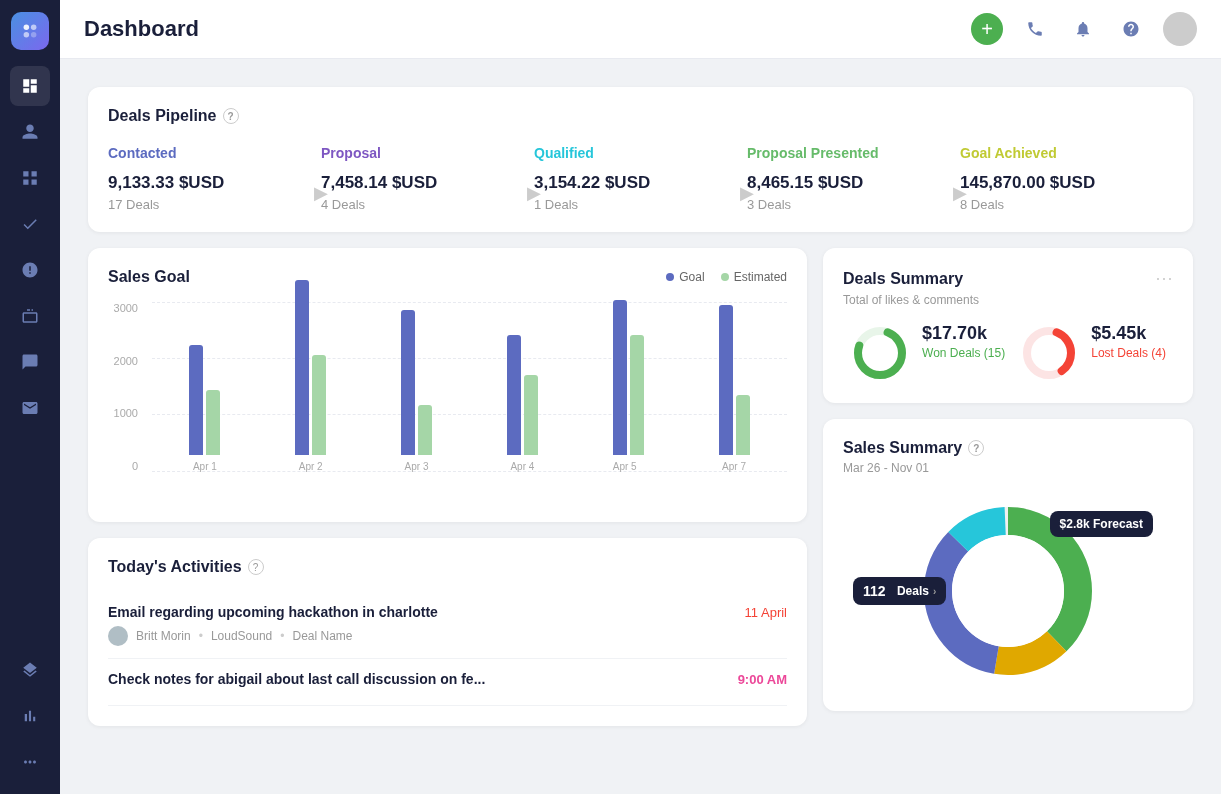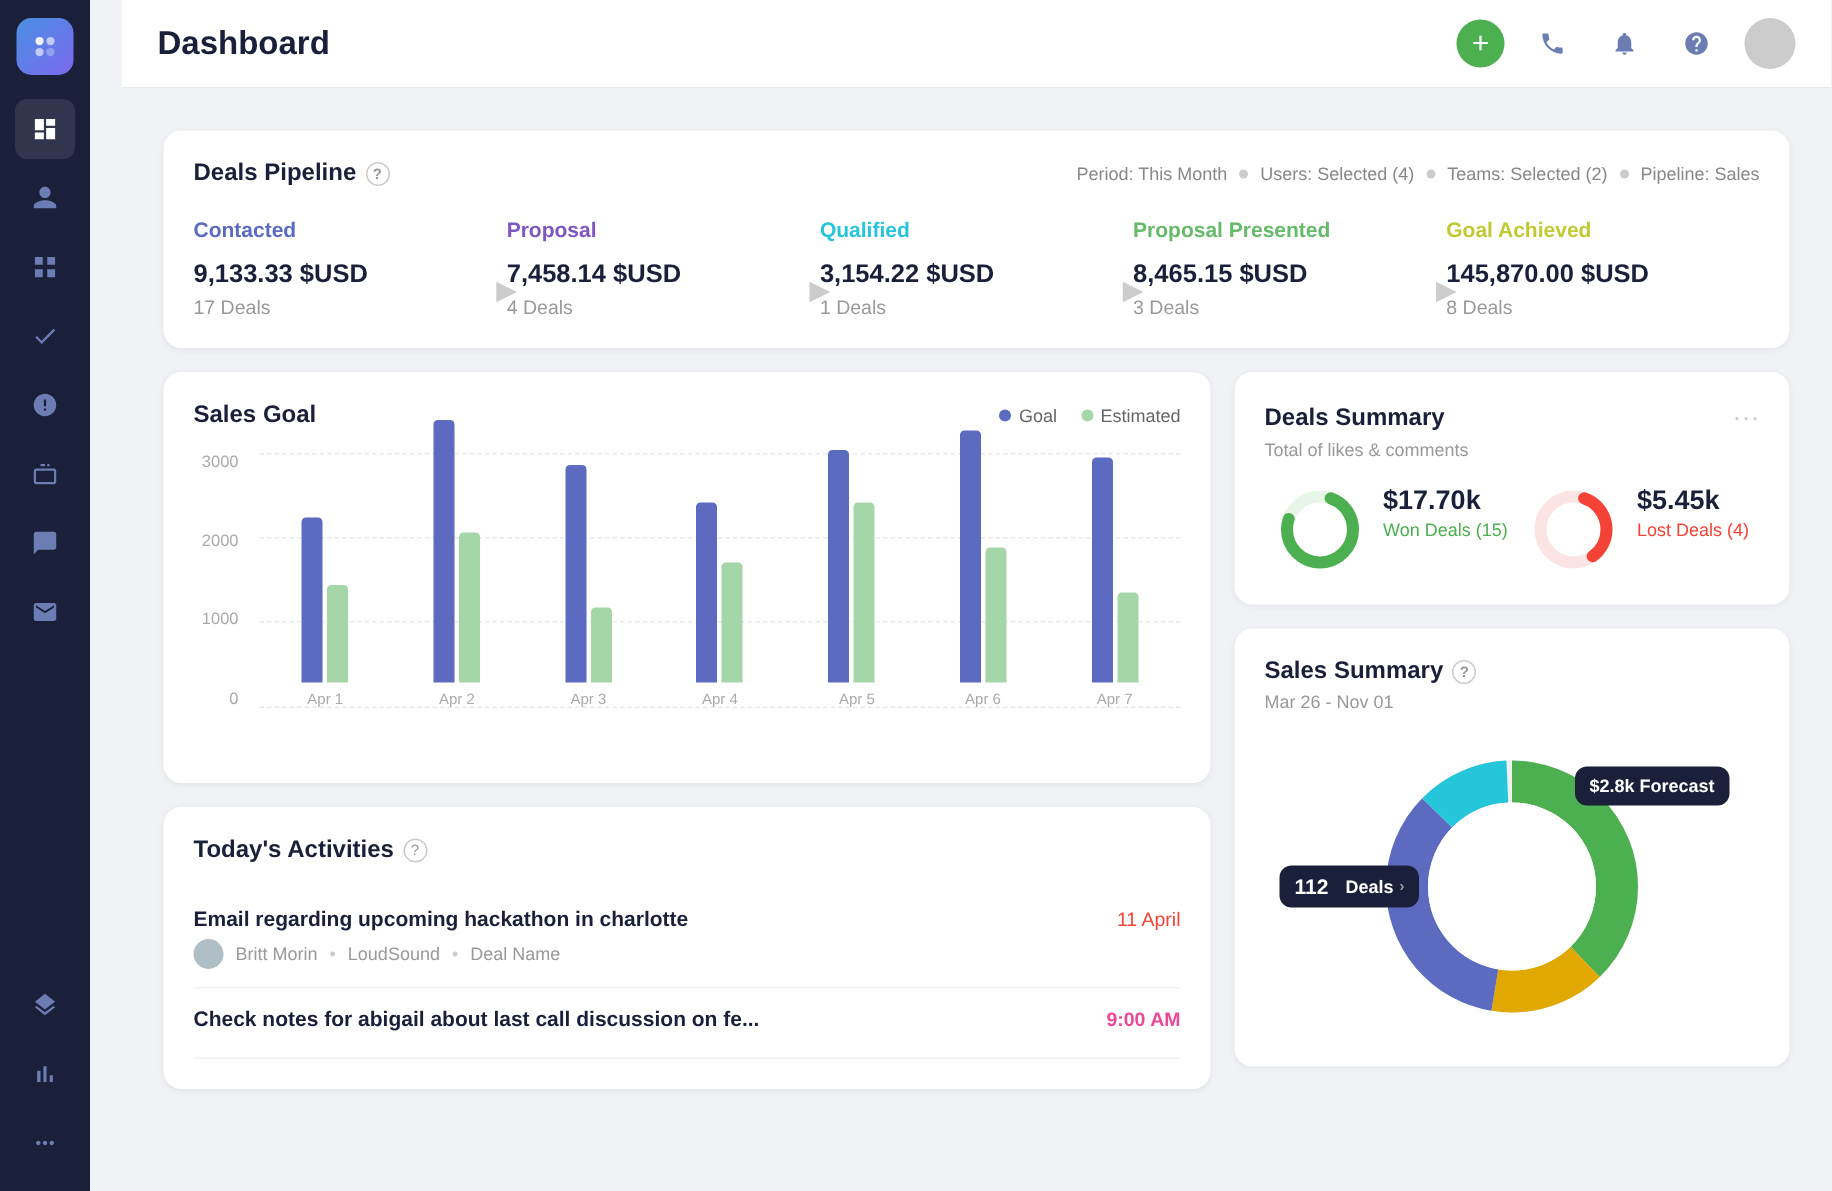--- a/index.html
+++ b/index.html
@@ -35,21 +35,20 @@
     .sidebar-item:hover, .sidebar-item.active { background: rgba(255,255,255,0.1); color: #fff; }
     .sidebar-item.active { color: #fff; }
     .sidebar-spacer { flex: 1; }
 
     
     .main {
       flex: 1;
       display: flex;
       flex-direction: column;
       overflow: hidden;
-      margin-left: 21px;
     }
 
     
     .header {
       background: #fff;
       padding: 12px 24px;
       display: flex;
       align-items: center;
       justify-content: space-between;
       border-bottom: 1px solid #e8eaf0;
@@ -279,29 +278,20 @@
     </div>
   </div>
 
   <div class="content">
 
     <div class="card">
       <div class="pipeline-header">
         <div class="pipeline-title">
           <span>Deals Pipeline</span>
           <span class="help-icon">?</span>
-        </div>
-        <div class="pipeline-filters">
-          <span>Period: This Month</span>
-          <span class="dot"></span>
-          <span>Users: Selected (4)</span>
-          <span class="dot"></span>
-          <span>Teams: Selected (2)</span>
-          <span class="dot"></span>
-          <span>Pipeline: Sales</span>
         </div>
       </div>
       <div class="pipeline-stages">
 
         <div class="pipeline-stage">
           <div class="stage-name" style="color:#5c6bc0">Contacted</div>
           <div class="stage-amount">9,133.33 $USD</div>
           <div class="stage-deals">17 Deals</div>
           <div class="stage-arrow">▶</div>
         </div>
@@ -391,36 +381,29 @@
                   </div>
                   <div style="font-size:10px;color:#aaa;margin-top:6px;white-space:nowrap;">Apr 3</div>
                 </div>
                 <div style="display:flex;flex-direction:column;align-items:center;">
                   <div style="display:flex;align-items:flex-end;gap:3px;">
                     <div style="width:14px;height:120px;background:#5c6bc0;border-radius:3px 3px 0 0;"></div>
                     <div style="width:14px;height:80px;background:#a5d6a7;border-radius:3px 3px 0 0;"></div>
                   </div>
                   <div style="font-size:10px;color:#aaa;margin-top:6px;white-space:nowrap;">Apr 4</div>
                 </div>
-                <div style="display:flex;flex-direction:column;align-items:flex-end;">
+                <div style="display:flex;flex-direction:column;align-items:flex-start;">
                   <div style="display:flex;align-items:flex-end;gap:3px;">
                     <div style="width:14px;height:155px;background:#5c6bc0;border-radius:3px 3px 0 0;"></div>
                     <div style="width:14px;height:120px;background:#a5d6a7;border-radius:3px 3px 0 0;"></div>
                   </div>
                   <div style="font-size:10px;color:#aaa;margin-top:6px;white-space:nowrap;">Apr 5</div>
                 </div>
                 <div style="display:flex;flex-direction:column;align-items:center;">
                   <div style="display:flex;align-items:flex-end;gap:3px;">
-                    <div style="width:14px;height:168px;background:#5c6bc0;border-radius:3px 3px 0 0;"></div>
-                    <div style="width:14px;height:90px;background:#a5d6a7;border-radius:3px 3px 0 0;"></div>
-                  </div>
-                  <div style="font-size:10px;color:#aaa;margin-top:6px;white-space:nowrap;">Apr 6</div>
-                </div>
-                <div style="display:flex;flex-direction:column;align-items:center;">
-                  <div style="display:flex;align-items:flex-end;gap:3px;">
                     <div style="width:14px;height:150px;background:#5c6bc0;border-radius:3px 3px 0 0;"></div>
                     <div style="width:14px;height:60px;background:#a5d6a7;border-radius:3px 3px 0 0;"></div>
                   </div>
                   <div style="font-size:10px;color:#aaa;margin-top:6px;white-space:nowrap;">Apr 7</div>
                 </div>
               </div>
             </div>
           </div>
         </div>
 

